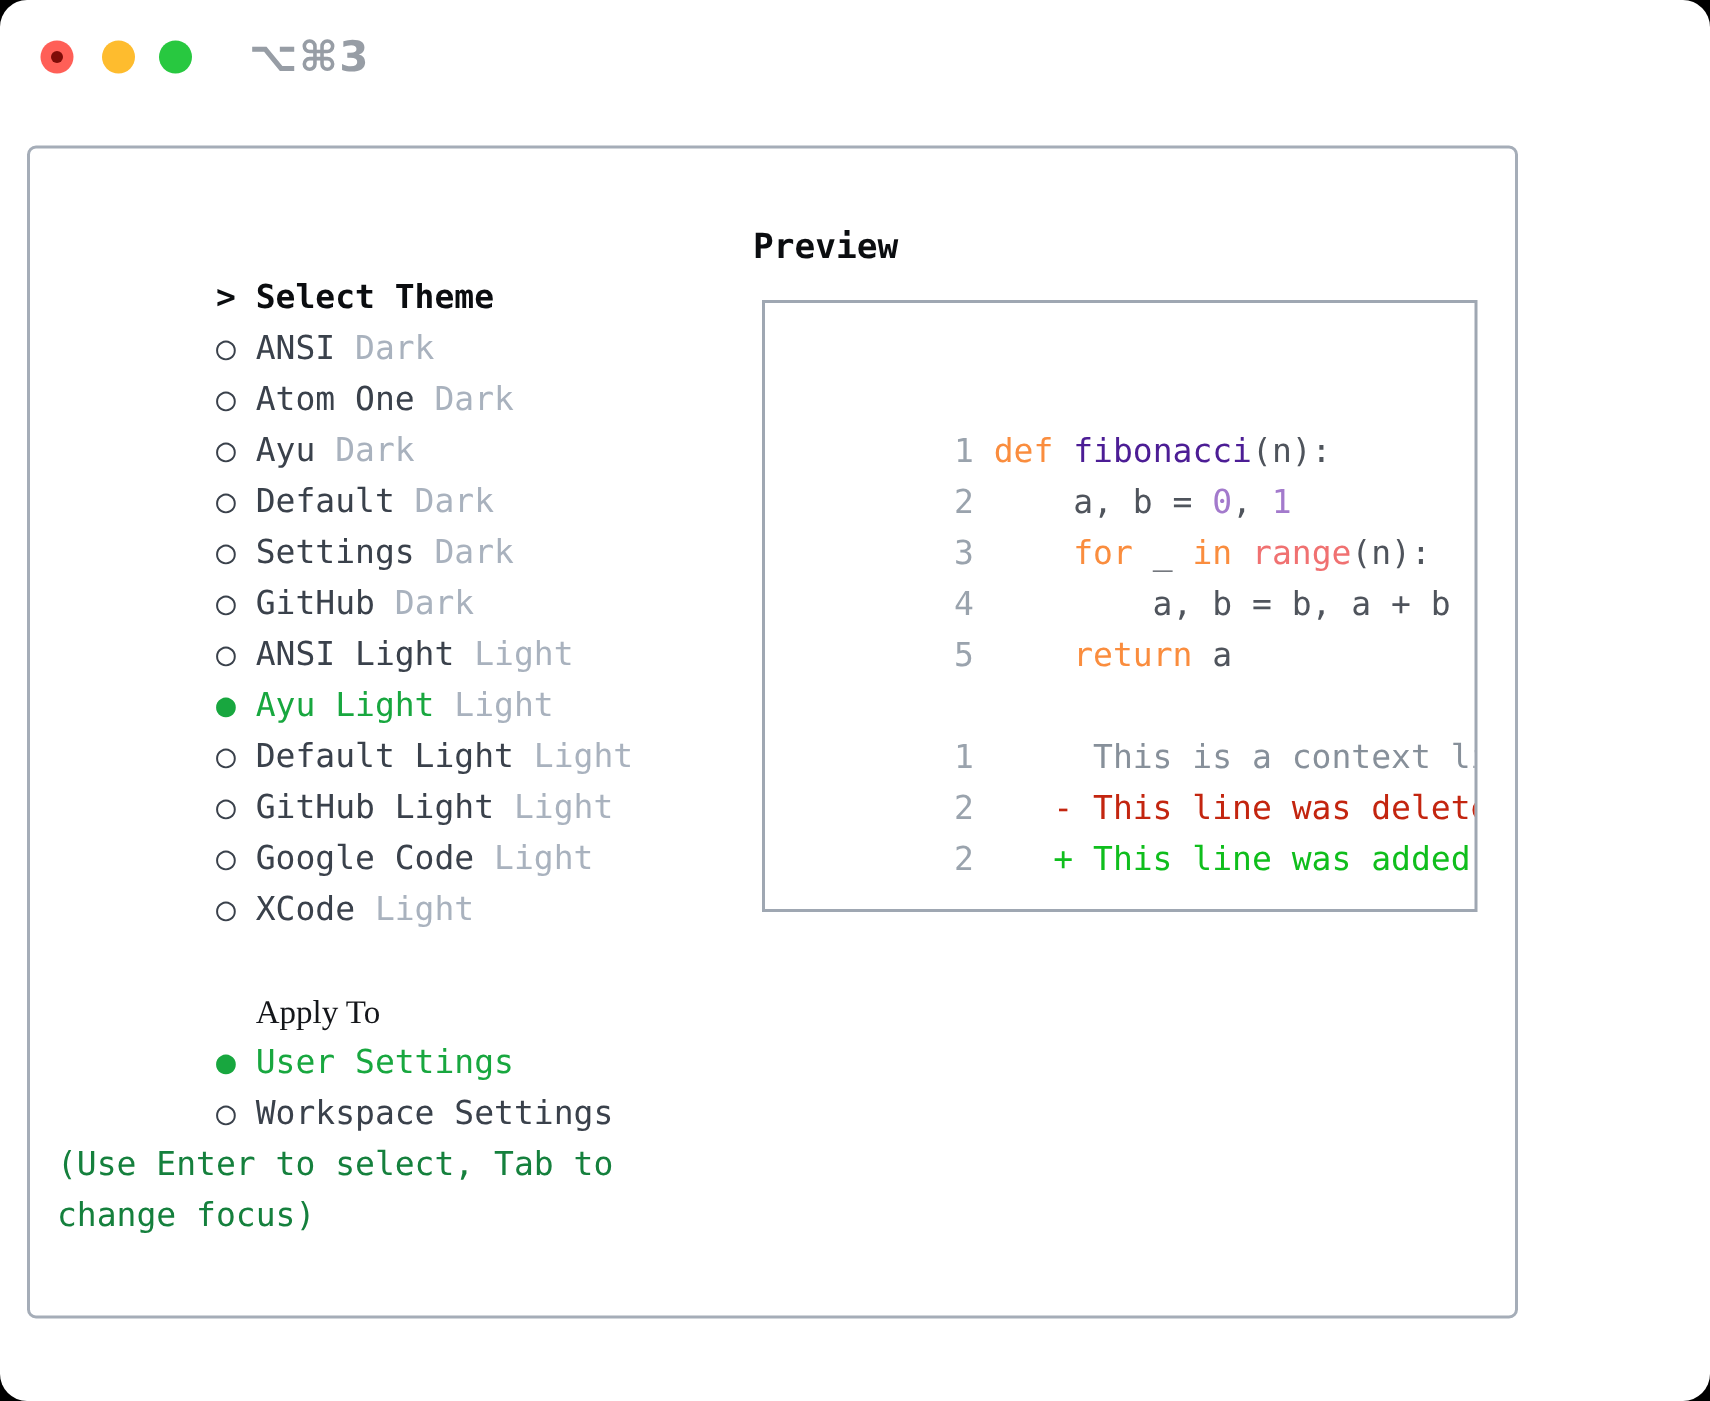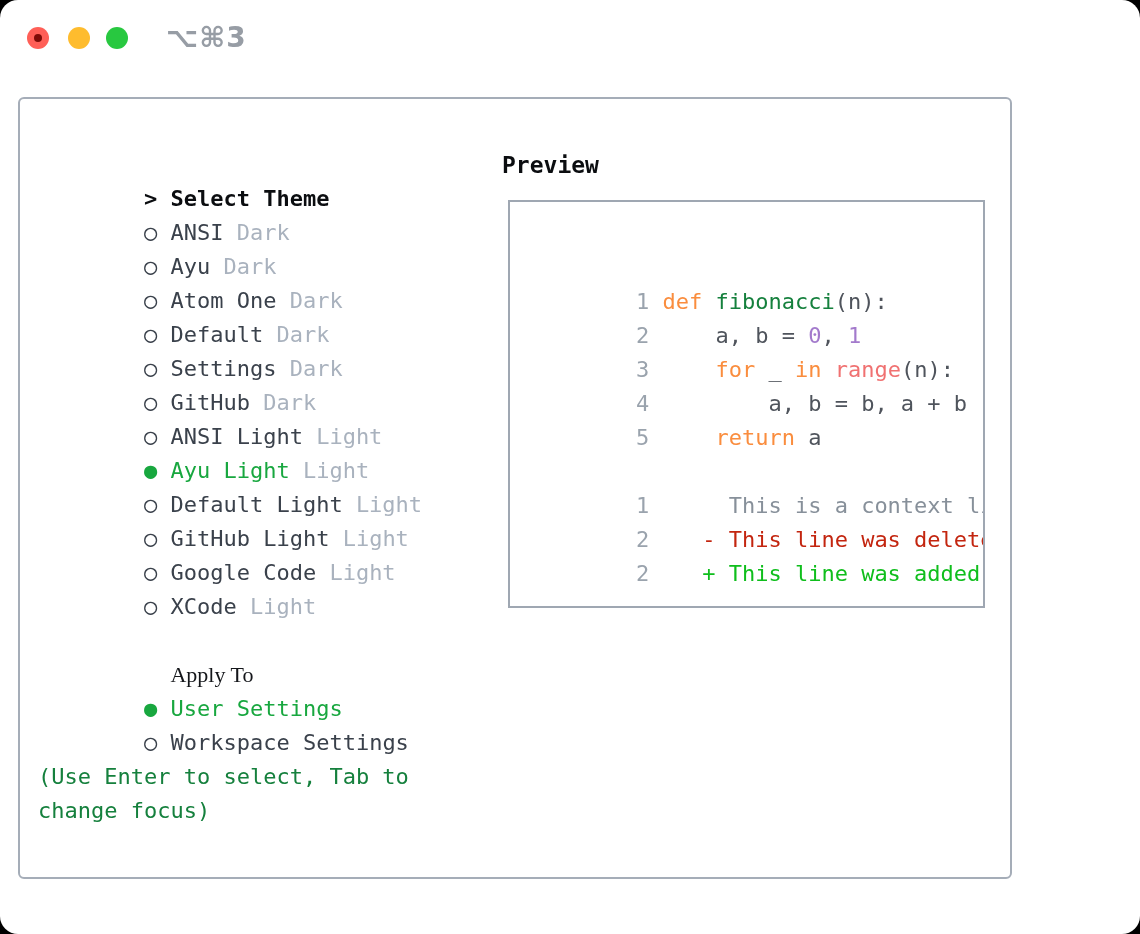--- a/index.html
+++ b/index.html
@@ -43,21 +43,21 @@
     font-size:23px;font-weight:bold;color:#0b0d10;
   }
   .preview-box{
     position:absolute;left:488px;top:101px;width:477px;height:408px;
     border:2px solid #9fa7b2;box-sizing:border-box;background:#fff;
     padding:49px 0 0 20px;overflow:hidden;
   }
   .ln{display:inline-block;width:2ch;color:#9aa3ad;}
   .tok{color:#4f545c;}
   .tok-kw{color:#fa8d3e;}
-  .tok-fn{color:#15803d;}
+  .tok-fn{color:#4c1d95;}
   .tok-nu{color:#a37acc;}
   .tok-sp{color:#f07171;text-align:center;}
   .dtext-context{color:#87909a;}
   .dtext-deleted{color:#c3250f;}
   .dtext-added{color:#0fbe1c;}
 </style>
 </head>
 <body>
 
 <div class="window">
@@ -76,24 +76,24 @@
     <div class="left-list">
 
       <div class="row header-row">
         <span class="marker">&gt;</span><span class="header-label">Select Theme</span>
       </div>
 
       <div class="row" data-state="none">
         <span class="marker">○</span><span class="name">ANSI</span><span class="variant">Dark</span>
       </div>
       <div class="row" data-state="none">
-        <span class="marker">○</span><span class="name">Ayu</span><span class="variant">Dark</span>
+        <span class="marker">○</span><span class="name">Atom One</span><span class="variant">Dark</span>
       </div>
       <div class="row" data-state="none">
-        <span class="marker">○</span><span class="name">Atom One</span><span class="variant">Dark</span>
+        <span class="marker">○</span><span class="name">Ayu</span><span class="variant">Dark</span>
       </div>
       <div class="row" data-state="none">
         <span class="marker">○</span><span class="name">Default</span><span class="variant">Dark</span>
       </div>
       <div class="row" data-state="none">
         <span class="marker">○</span><span class="name">Settings</span><span class="variant">Dark</span>
       </div>
       <div class="row" data-state="none">
         <span class="marker">○</span><span class="name">GitHub</span><span class="variant">Dark</span>
       </div>

